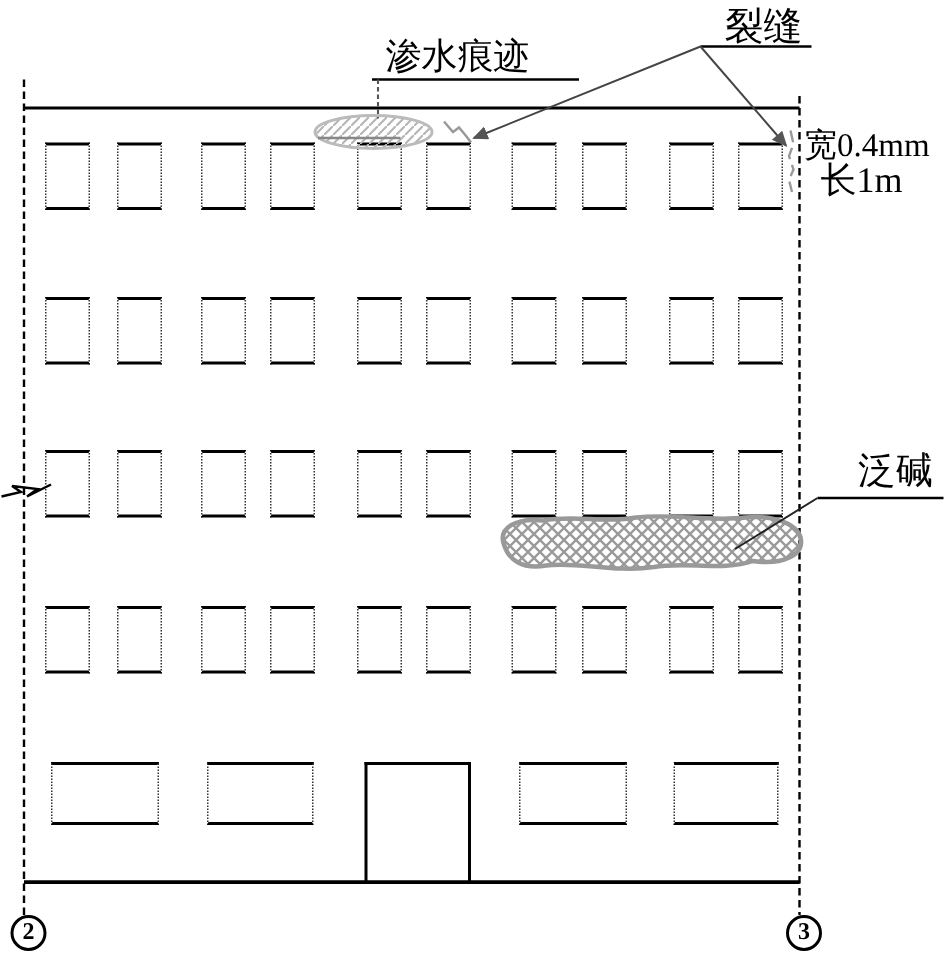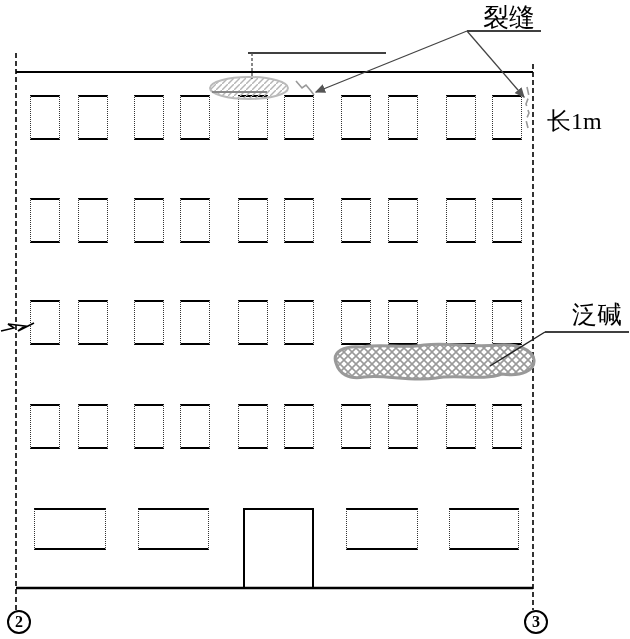--- a/index.html
+++ b/index.html
@@ -152,21 +152,23 @@
 
     <line x1="252" y1="53" x2="252" y2="79" stroke="#555" stroke-width="1.4" stroke-dasharray="3 2"></line>
     <line x1="467" y1="31" x2="316" y2="92" stroke="#444" stroke-width="1.3" marker-end="url(#arrow)"></line>
     <line x1="467" y1="31" x2="524" y2="97" stroke="#444" stroke-width="1.3" marker-end="url(#arrow)"></line>
     <line x1="545" y1="332" x2="490" y2="366" stroke="#222" stroke-width="1.3"></line>
 
     <polyline points="296,81 302,88 306,85 311,91 314,95" fill="none" stroke="#999" stroke-width="1.6"></polyline>
     <polyline points="527,87 529,96 526,104 529,113 526,120 528,128" fill="none" stroke="#999" stroke-width="1.6" stroke-dasharray="8 4"></polyline>
   </svg>
 
+  <div class="lbl lbl-seepage">渗水痕迹</div>
   <div class="lbl lbl-crack">裂缝</div>
+  <div class="lbl lbl-crack2w">宽0.4mm</div>
   <div class="lbl lbl-crack2l">长1m</div>
   <div class="lbl lbl-efflor">泛碱</div>
 
   <div class="axis-bubble axis-bubble-left">
     <span>2</span>
   </div>
   <div class="axis-bubble axis-bubble-right">
     <span>3</span>
   </div>
 

